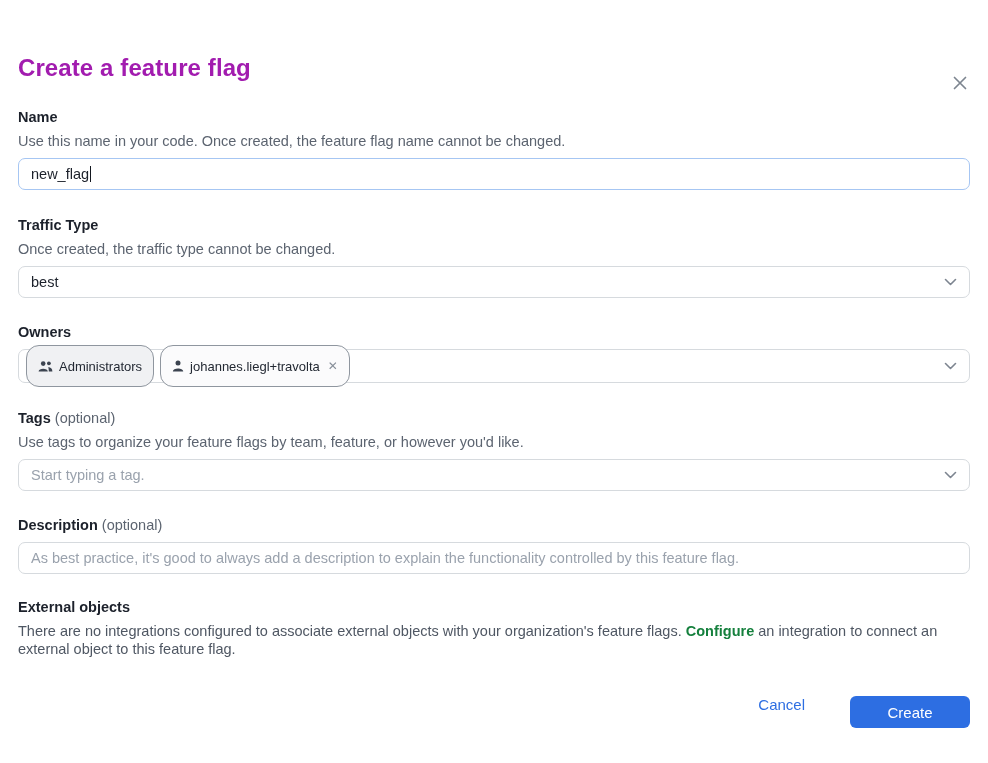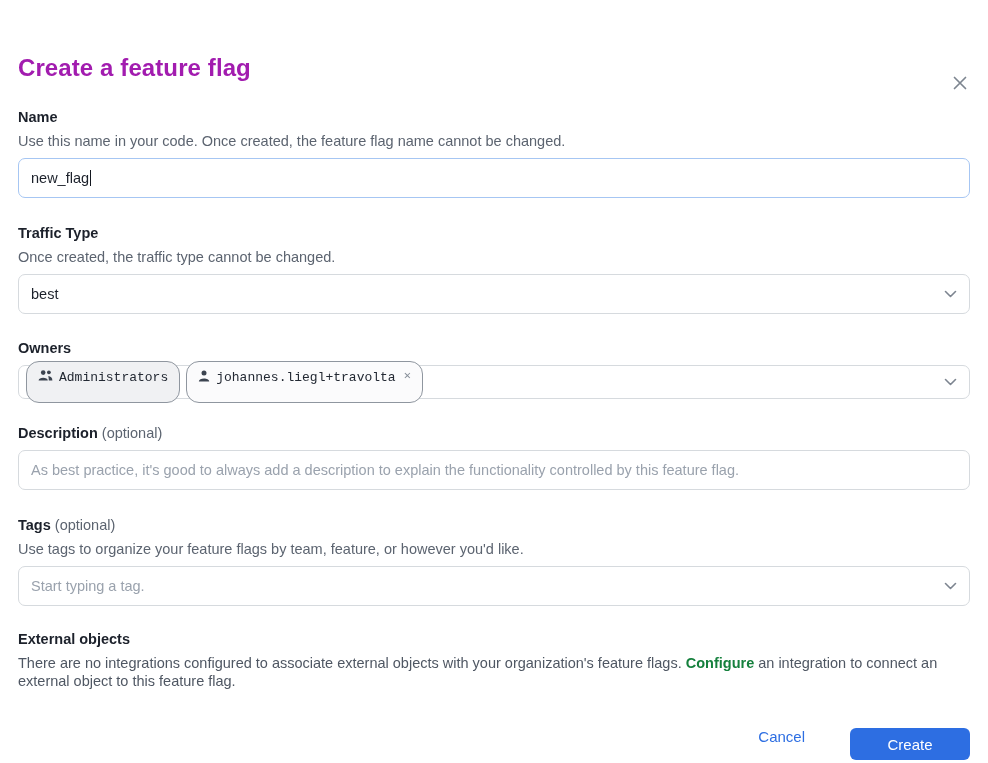--- a/index.html
+++ b/index.html
@@ -57,21 +57,21 @@
   .help {
     margin-top: 4px;
     font-size: 14.5px;
     line-height: 20px;
     color: #5c6470;
   }
   .control { margin-top: 7px; position: relative; }
   .input, .select, .text-input {
     box-sizing: border-box;
     width: 100%;
-    height: 40px;
+    height: 32px;
     border: 1px solid #d6dade;
     border-radius: 7px;
     background: #ffffff;
     font-size: 14.5px;
     color: #1c212b;
     display: flex;
     align-items: center;
     padding: 0 12px;
   }
   .input.focused { border-color: #a6c6f3; }
@@ -102,30 +102,29 @@
     border-radius: 7px;
     background: #ffffff;
     display: flex;
     align-items: center;
     gap: 6px;
     padding: 0 12px 0 7px;
     cursor: pointer;
   }
   .chip {
     display: inline-flex;
-    align-items: flex-start;
+    align-items: center;
     gap: 6px;
     height: 24px;
     padding: 8px 11px;
     border: 1px solid #8f969f;
     border-radius: 13px;
     font-size: 13px;
     color: #232933;
     white-space: nowrap;
-    font-family: Liberation Mono, monospace;
   }
   .chip.gray { background: #f0f1f3; }
   .chip.white { background: #fbfbfc; }
   .chip .remove-x {
     font-size: 12px;
     color: #868e98;
     margin-left: 2px;
     cursor: pointer;
     line-height: 1;
   }
@@ -238,46 +237,46 @@
         </span>
       </div>
       <span class="chevron">
         <svg width="13" height="8" viewBox="0 0 13 8">
             <path d="M1.5 1.5 L6.5 6.5 L11.5 1.5" fill="none" stroke="#7d8590" stroke-width="1.6" stroke-linecap="round" stroke-linejoin="round"></path>
           </svg>
       </span>
     </div>
   </div>
 
-  <div class="group tight">
-    <div class="label-row">
-      <span>Description</span>
-      <span class="optional">(optional)</span>
-    </div>
-    <div class="control">
-      <input class="text-input" type="text" placeholder="As best practice, it's good to always add a description to explain the functionality controlled by this feature flag." style="">
-    </div>
-  </div>
-
   <div class="group">
     <div class="label-row">
       <span>Tags</span>
       <span class="optional">(optional)</span>
     </div>
     <div class="help">Use tags to organize your feature flags by team, feature, or however you'd like.</div>
     <div class="control">
       <input class="text-input" type="text" placeholder="Start typing a tag." style="">
       <span class="chevron">
         <svg width="13" height="8" viewBox="0 0 13 8">
             <path d="M1.5 1.5 L6.5 6.5 L11.5 1.5" fill="none" stroke="#7d8590" stroke-width="1.6" stroke-linecap="round" stroke-linejoin="round"></path>
           </svg>
       </span>
     </div>
   </div>
 
+  <div class="group tight">
+    <div class="label-row">
+      <span>Description</span>
+      <span class="optional">(optional)</span>
+    </div>
+    <div class="control">
+      <input class="text-input" type="text" placeholder="As best practice, it's good to always add a description to explain the functionality controlled by this feature flag." style="">
+    </div>
+  </div>
+
   <div class="group ext">
     <div class="label-row">External objects</div>
     <div class="ext-para">
       <span>There are no integrations configured to associate external objects with your organization's feature flags. </span><a class="configure-link">Configure</a><span> an integration to connect an external object to this feature flag.</span>
     </div>
   </div>
 
   <div class="footer">
     <a class="cancel-link">Cancel</a>
     <button class="create-btn">Create</button>

